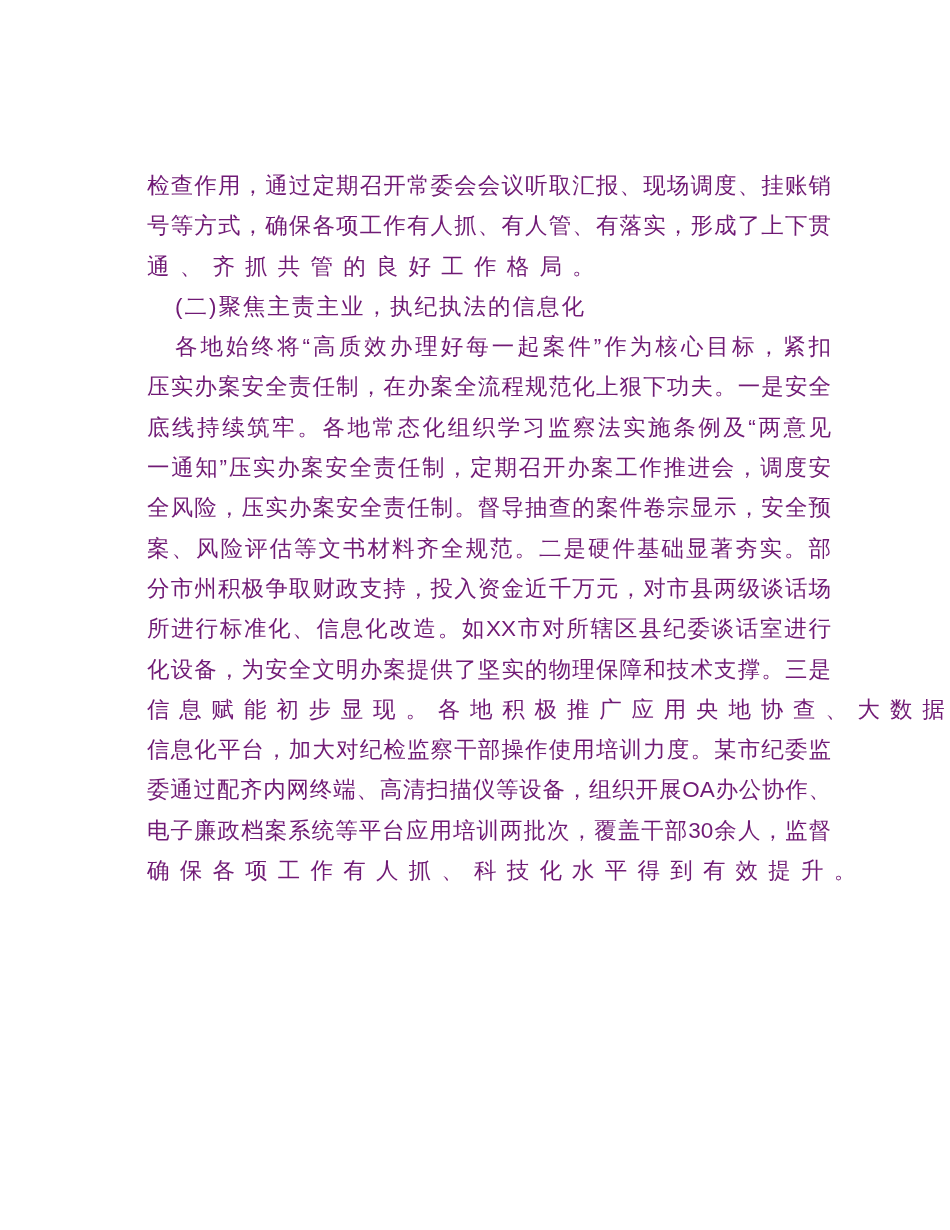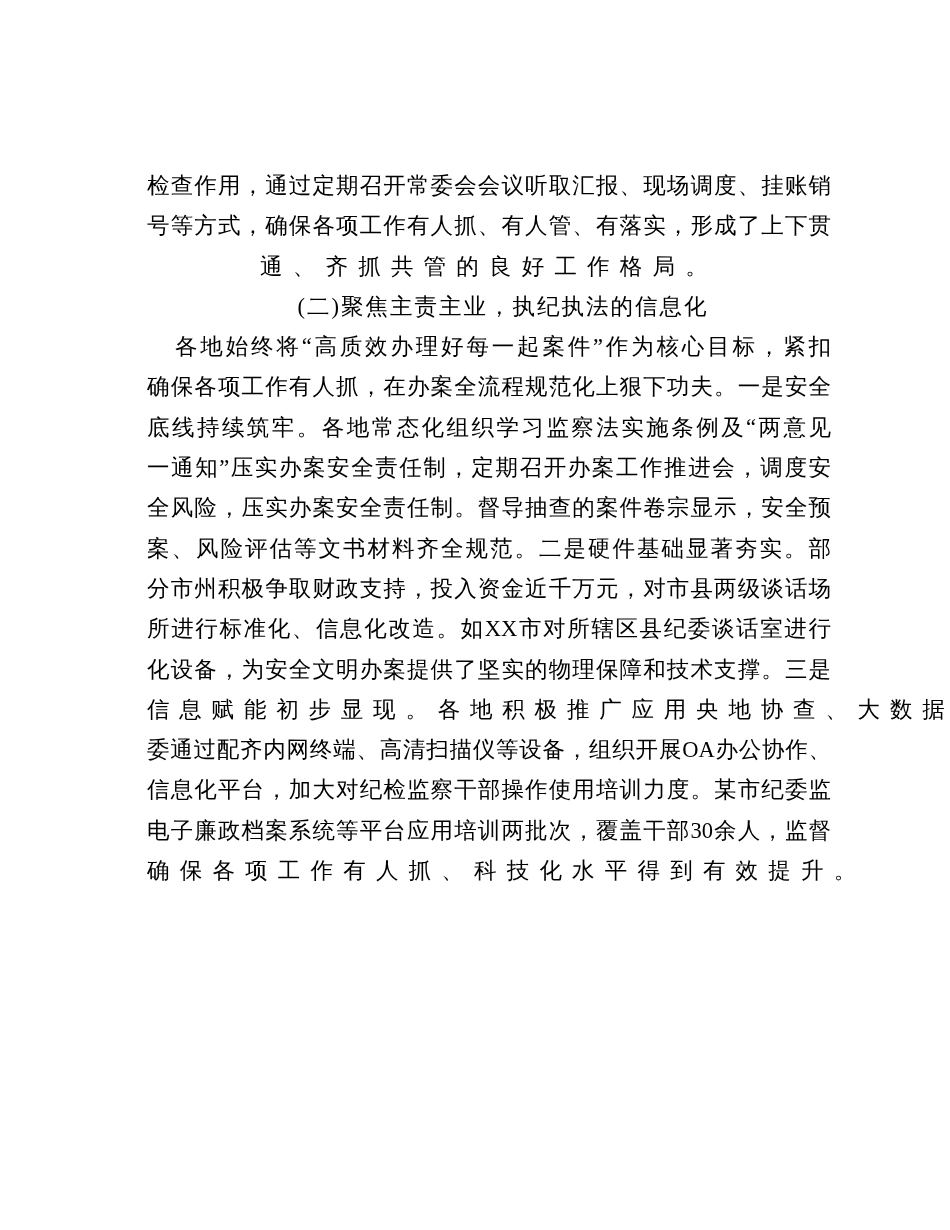--- a/index.html
+++ b/index.html
@@ -11,31 +11,30 @@
       width: 950px;
       height: 1230px;
       position: relative;
       overflow: hidden;
     }
     .page {
       position: absolute;
       left: 147px;
       top: 166px;
       width: 684px;
-      color: #000000;
-      font-family: Liberation Serif, serif;
+      color: #701a75;
+      font-family: Liberation Sans, sans-serif;
       font-size: 22.5px;
       line-height: 40.3px;
     }
     .line {
       display: block;
       white-space: nowrap;
       height: 40.3px;
       letter-spacing: 9.5px;
-      text-align: center;
     }
     .line.justify {
       text-align: justify;
       text-align-last: justify;
       letter-spacing: 0;
     }
     .line.indent {
       padding-left: 28px;
     }
     .heading {
@@ -51,28 +50,28 @@
   <div>
     <span class="line justify">检查作用，通过定期召开常委会会议听取汇报、现场调度、挂账销</span>
     <span class="line justify">号等方式，确保各项工作有人抓、有人管、有落实，形成了上下贯</span>
     <span class="line" style="letter-spacing:10.2px">通、齐抓共管的良好工作格局。</span>
   </div>
 
   <span class="line heading">(二)聚焦主责主业，执纪执法的信息化</span>
 
   <div>
     <span class="line justify indent">各地始终将“高质效办理好每一起案件”作为核心目标，紧扣</span>
-    <span class="line justify">确保各项工作有人抓，在办案全流程规范化上狠下功夫。一是安全</span>
+    <span class="line justify">压实办案安全责任制，在办案全流程规范化上狠下功夫。一是安全</span>
     <span class="line justify">底线持续筑牢。各地常态化组织学习监察法实施条例及“两意见</span>
     <span class="line justify">一通知”压实办案安全责任制，定期召开办案工作推进会，调度安</span>
     <span class="line justify">全风险，压实办案安全责任制。督导抽查的案件卷宗显示，安全预</span>
     <span class="line justify">案、风险评估等文书材料齐全规范。二是硬件基础显著夯实。部</span>
     <span class="line justify">分市州积极争取财政支持，投入资金近千万元，对市县两级谈话场</span>
     <span class="line justify">所进行标准化、信息化改造。如XX市对所辖区县纪委谈话室进行</span>
     <span class="line justify">化设备，为安全文明办案提供了坚实的物理保障和技术支撑。三是</span>
     <span class="line" style="letter-spacing:9.8px">信息赋能初步显现。各地积极推广应用央地协查、大数据研判等</span>
+    <span class="line justify">信息化平台，加大对纪检监察干部操作使用培训力度。某市纪委监</span>
     <span class="line justify">委通过配齐内网终端、高清扫描仪等设备，组织开展OA办公协作、</span>
-    <span class="line justify">信息化平台，加大对纪检监察干部操作使用培训力度。某市纪委监</span>
     <span class="line justify">电子廉政档案系统等平台应用培训两批次，覆盖干部30余人，监督</span>
     <span class="line" style="letter-spacing:10.2px">确保各项工作有人抓、科技化水平得到有效提升。</span>
   </div>
 
 </div>
 
 </body></html>

